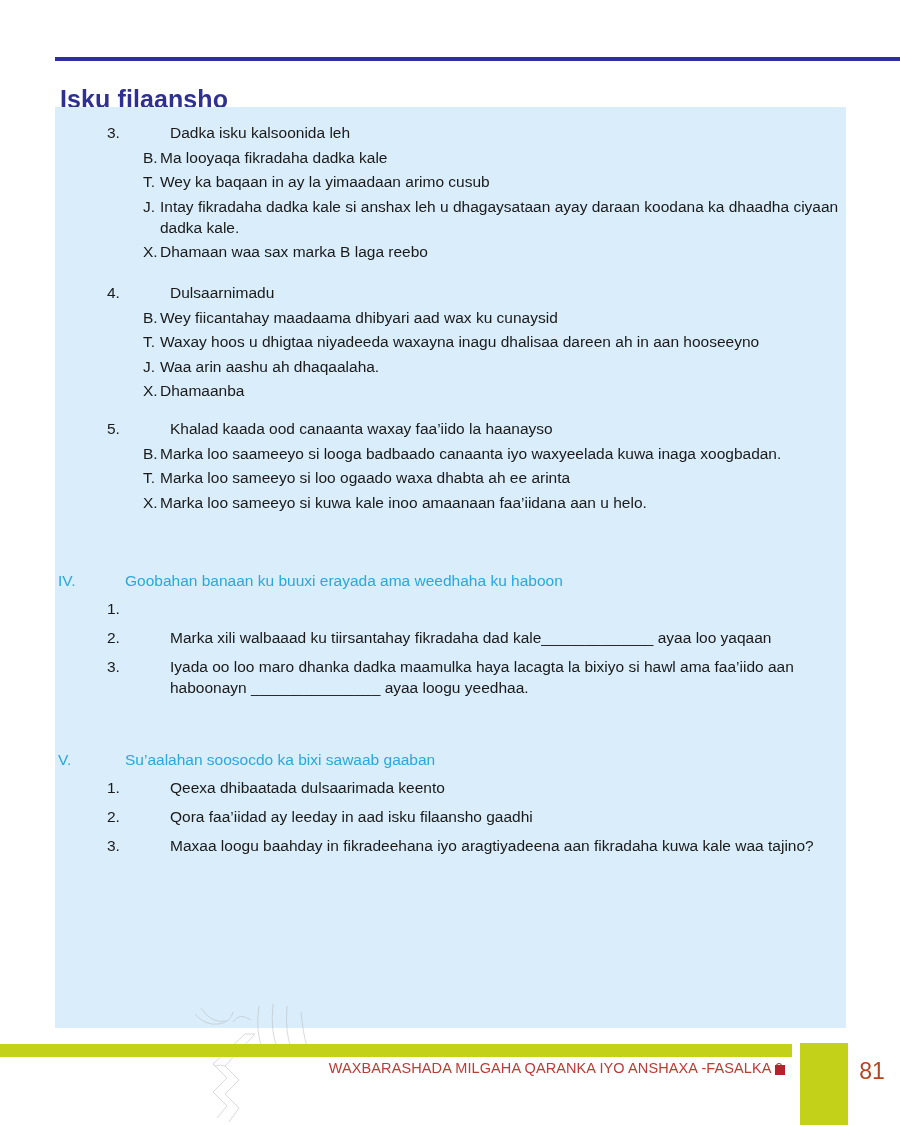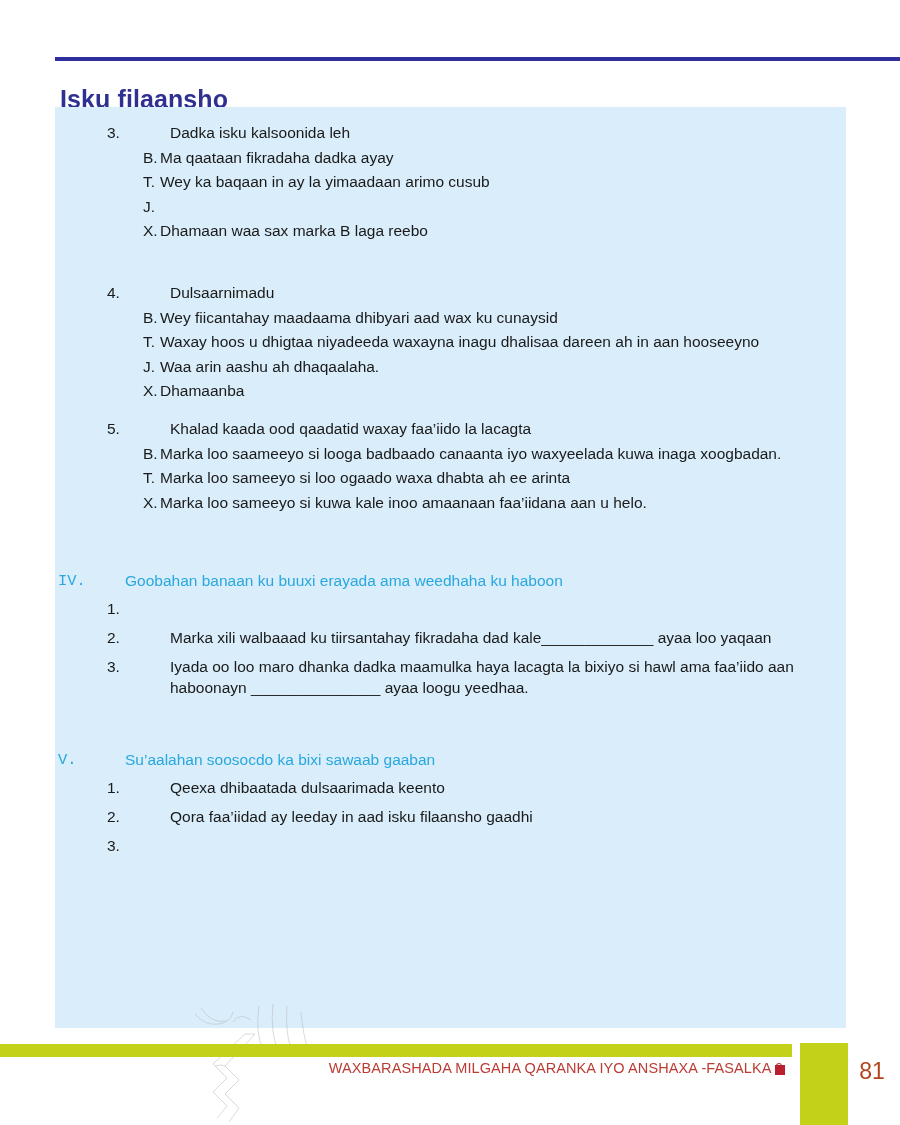--- a/index.html
+++ b/index.html
@@ -111,21 +111,20 @@
     display: flex;
     font-size: 15.5px;
     color: #29a8df;
     line-height: 1.3;
   }
   .sec-head .rn {
     flex: none;
     width: 70px;
     padding-left: 3px;
     box-sizing: border-box;
-    font-family: Liberation Mono, monospace;
   }
   .sec-head .sectext {
     flex: 1;
   }
   .sitem {
     display: flex;
     font-size: 15.5px;
     color: #1a1a1a;
     line-height: 1.4;
     margin-top: 7px;
@@ -211,28 +210,29 @@
   <div class="content-panel">
     <div class="inner">
 
       <div class="qblock" style="top:16px;">
         <div class="qhead">
           <span class="num">3.</span>
           <span class="qtext">Dadka isku kalsoonida leh</span>
         </div>
         <div class="opt">
           <span class="lbl">B.</span>
-          <span class="otext">Ma qaataan fikradaha dadka ayay</span>
+          <span class="otext">Ma looyaqa fikradaha dadka kale</span>
         </div>
         <div class="opt">
           <span class="lbl">T.</span>
           <span class="otext">Wey ka baqaan in ay la yimaadaan arimo cusub</span>
         </div>
         <div class="opt">
           <span class="lbl">J.</span>
+          <span class="otext">Intay fikradaha dadka kale si anshax leh u dhagaysataan ayay daraan koodana ka dhaadha ciyaan dadka kale.</span>
         </div>
         <div class="opt">
           <span class="lbl">X.</span>
           <span class="otext">Dhamaan waa sax marka B laga reebo</span>
         </div>
       </div>
 
       <div class="qblock" style="top:176px;">
         <div class="qhead">
           <span class="num">4.</span>
@@ -252,21 +252,21 @@
         </div>
         <div class="opt">
           <span class="lbl">X.</span>
           <span class="otext">Dhamaanba</span>
         </div>
       </div>
 
       <div class="qblock" style="top:312px;">
         <div class="qhead">
           <span class="num">5.</span>
-          <span class="qtext">Khalad kaada ood qaadatid waxay faa’iido la lacagta</span>
+          <span class="qtext">Khalad kaada ood canaanta waxay faa’iido la haanayso</span>
         </div>
         <div class="opt justify">
           <span class="lbl">B.</span>
           <span class="otext">Marka loo saameeyo si looga badbaado canaanta iyo waxyeelada kuwa inaga xoogbadan.</span>
         </div>
         <div class="opt">
           <span class="lbl">T.</span>
           <span class="otext">Marka loo sameeyo si loo ogaado waxa dhabta ah ee arinta</span>
         </div>
         <div class="opt">
@@ -301,20 +301,21 @@
         <div class="sitem">
           <span class="snum">1.</span>
           <span class="stext">Qeexa dhibaatada dulsaarimada keento</span>
         </div>
         <div class="sitem">
           <span class="snum">2.</span>
           <span class="stext">Qora faa’iidad ay leeday in aad isku filaansho gaadhi</span>
         </div>
         <div class="sitem">
           <span class="snum">3.</span>
+          <span class="stext">Maxaa loogu baahday in fikradeehana iyo aragtiyadeena aan fikradaha kuwa kale waa tajino?</span>
         </div>
       </div>
 
     </div>
   </div>
 
   <svg class="watermark" viewBox="0 0 230 125">
     <g fill="none" stroke="#b8bcbe" stroke-width="1">
       <path d="M40 14 q10 12 24 10 q12 -2 14 -12"></path>
       <path d="M46 8 q10 16 26 13"></path>

